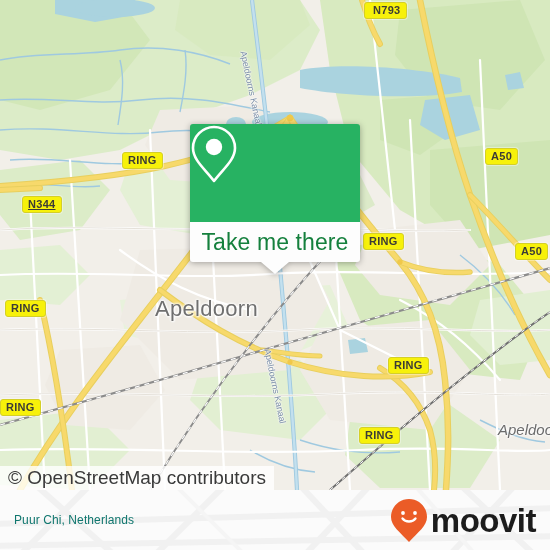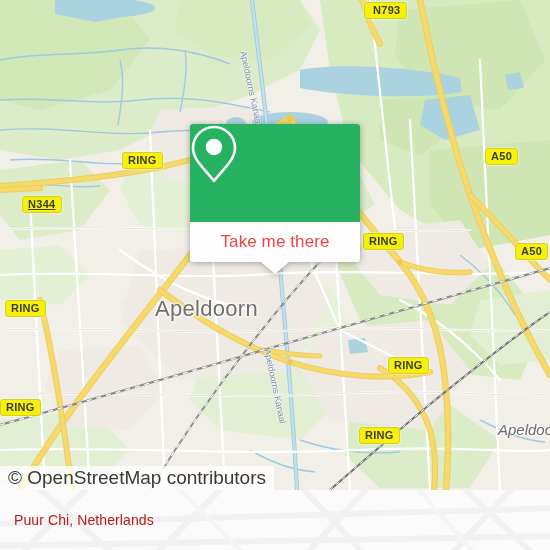--- a/index.html
+++ b/index.html
@@ -74,40 +74,40 @@
     border-radius:3px 3px 0 0;
     display:flex;align-items:center;justify-content:center;
   }
   #callout-bottom{
     background:#fdfdfd;
     height:40px;
     border-radius:0 0 3px 3px;
     display:flex;align-items:center;justify-content:center;
   }
   #callout-label{
-    font-size:17px;color:#ef4444;letter-spacing:.1px;
+    font-size:23px;color:#15803d;letter-spacing:.1px;
   }
   #callout-tail{
     position:absolute;left:50%;top:138px;margin-left:-14px;
     width:0;height:0;
     border-left:14px solid transparent;
     border-right:14px solid transparent;
     border-top:12px solid #fdfdfd;
   }
 
   
   #footer{
     position:absolute;left:0;top:490px;width:550px;height:60px;
     background:#fbfbfb;
     overflow:hidden;
   }
   #footer-watermark{position:absolute;left:0;top:0;opacity:1;}
   #place-name{
     position:absolute;left:14px;top:50%;transform:translateY(-50%);
-    font-size:14px;color:#b91c1c;letter-spacing:.1px;white-space:nowrap;
+    font-size:12px;color:#0f766e;letter-spacing:.1px;white-space:nowrap;
   }
   #moovit-logo{
     position:absolute;right:14px;top:50%;transform:translateY(-50%);
     display:flex;align-items:center;gap:2px;
   }
   #moovit-wordmark{
     font-size:33px;font-weight:bold;color:#1c1c1c;letter-spacing:-.5px;
     line-height:33px;
   }
 </style>
@@ -314,16 +314,25 @@
         <path d="M-10,56 L560,46"></path>
       </g>
       <g fill="none" stroke="#f5f5f5" stroke-width="4">
         <path d="M170,-10 L250,70"></path>
         <path d="M410,-10 L480,70"></path>
       </g>
     </svg>
 
     <div id="place-name">Puur Chi, Netherlands</div>
 
+    <div id="moovit-logo">
+      <svg width="40" height="46" viewBox="0 0 40 46">
+        <path d="M20 2 C10 2 2 10 2 20 C2 29 11 35 20 45 C29 35 38 29 38 20 C38 10 30 2 20 2 Z" fill="#eb5c27"></path>
+        <circle cx="14" cy="16" r="1.9" fill="#ffffff"></circle>
+        <circle cx="26" cy="16" r="1.9" fill="#ffffff"></circle>
+        <path d="M13.5 21.5 C16.5 25.5 23.5 25.5 26.5 21.5" fill="none" stroke="#ffffff" stroke-width="2.3" stroke-linecap="round"></path>
+      </svg>
+      <span id="moovit-wordmark">moovit</span>
+    </div>
 
   </div>
 
 </div>
 
 </body></html>

